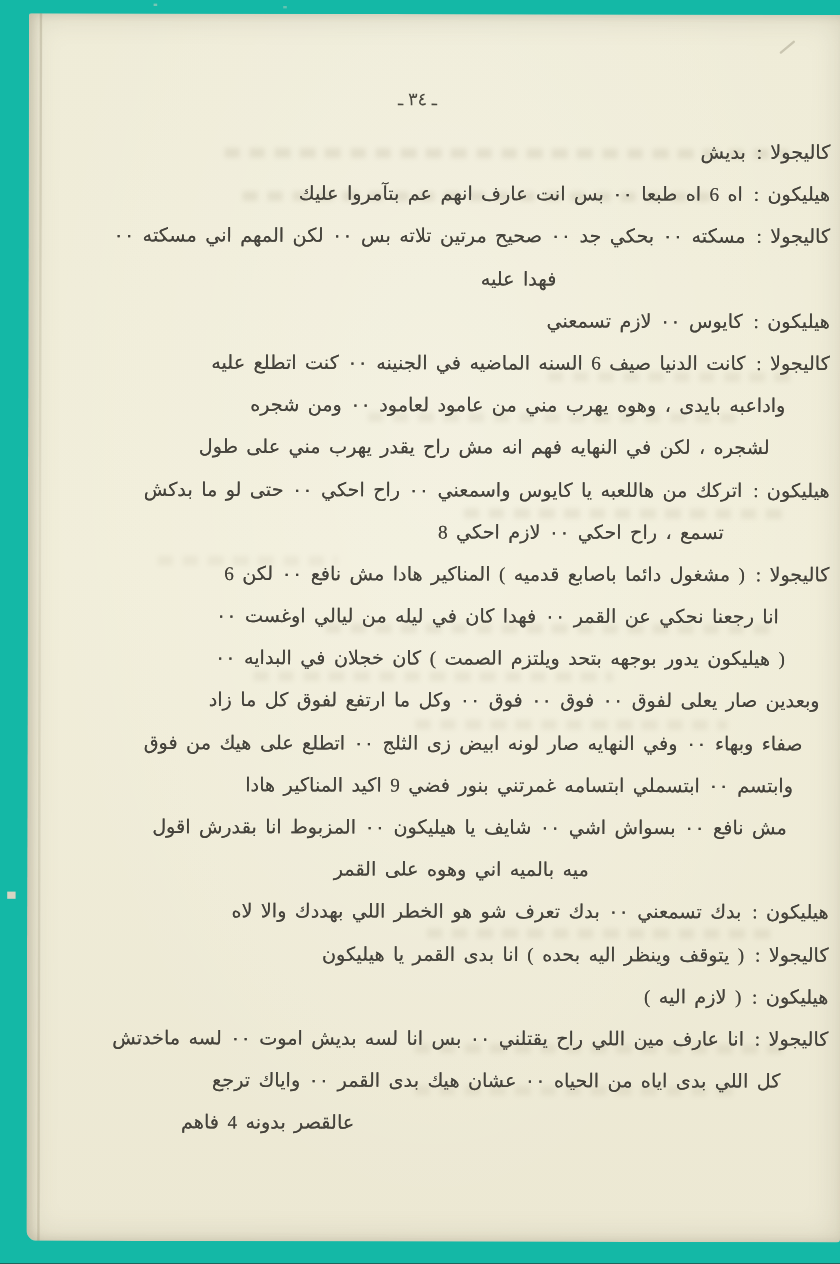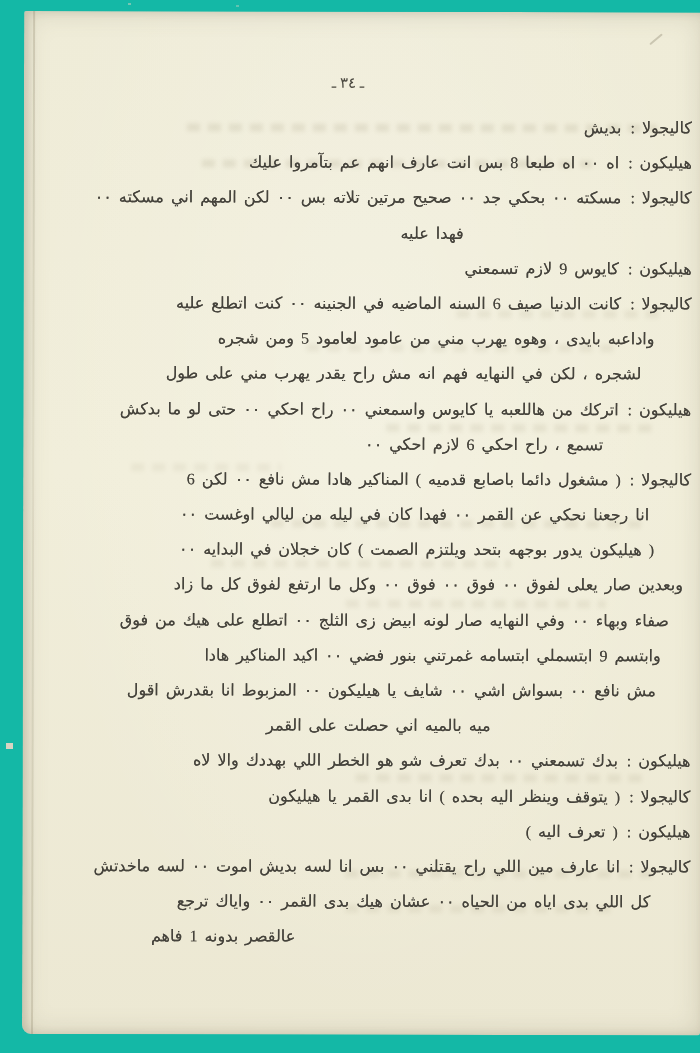--- a/index.html
+++ b/index.html
@@ -70,38 +70,38 @@
     <i class="ghost g8"></i>
     <i class="ghost g9"></i>
     <i class="ghost g10"></i>
     <i class="ghost g11"></i>
     <i class="ghost g12"></i>
 
     <div class="page-number">ـ ٣٤ ـ</div>
 
     <div class="lines">
         <div class="line" style="padding-right: 0px;"><span class="speaker">كاليجولا :</span><span>بديش</span></div>
-        <div class="line" style="padding-right: 0px;"><span class="speaker">هيليكون :</span><span>اه ٠٠ اه طبعا 8 بس انت عارف انهم عم بتآمروا عليك</span></div>
+        <div class="line" style="padding-right: 0px;"><span class="speaker">هيليكون :</span><span>اه 6 اه طبعا ٠٠ بس انت عارف انهم عم بتآمروا عليك</span></div>
         <div class="line" style="padding-right: 0px;"><span class="speaker">كاليجولا :</span><span>مسكته ٠٠ بحكي جد ٠٠ صحيح مرتين تلاته بس ٠٠ لكن المهم اني مسكته ٠٠</span></div>
         <div class="line" style="padding-right: 228px;"><span>فهدا عليه</span></div>
-        <div class="line" style="padding-right: 0px;"><span class="speaker">هيليكون :</span><span>كايوس 9 لازم تسمعني</span></div>
+        <div class="line" style="padding-right: 0px;"><span class="speaker">هيليكون :</span><span>كايوس ٠٠ لازم تسمعني</span></div>
         <div class="line" style="padding-right: 0px;"><span class="speaker">كاليجولا :</span><span>كانت الدنيا صيف 6 السنه الماضيه في الجنينه ٠٠ كنت اتطلع عليه</span></div>
-        <div class="line" style="padding-right: 37px;"><span>واداعبه بايدى ، وهوه يهرب مني من عامود لعامود 5 ومن شجره</span></div>
+        <div class="line" style="padding-right: 37px;"><span>واداعبه بايدى ، وهوه يهرب مني من عامود لعامود ٠٠ ومن شجره</span></div>
         <div class="line" style="padding-right: 50px;"><span>لشجره ، لكن في النهايه فهم انه مش راح يقدر يهرب مني على طول</span></div>
         <div class="line" style="padding-right: 0px;"><span class="speaker">هيليكون :</span><span>اتركك من هاللعبه يا كايوس واسمعني ٠٠ راح احكي ٠٠ حتى لو ما بدكش</span></div>
-        <div class="line" style="padding-right: 88px;"><span>تسمع ، راح احكي 6 لازم احكي ٠٠</span></div>
+        <div class="line" style="padding-right: 88px;"><span>تسمع ، راح احكي ٠٠ لازم احكي 8</span></div>
         <div class="line" style="padding-right: 0px;"><span class="speaker">كاليجولا :</span><span>( مشغول دائما باصابع قدميه ) المناكير هادا مش نافع ٠٠ لكن 6</span></div>
         <div class="line" style="padding-right: 42px;"><span>انا رجعنا نحكي عن القمر ٠٠ فهدا كان في ليله من ليالي اوغست ٠٠</span></div>
         <div class="line" style="padding-right: 37px;"><span>( هيليكون يدور بوجهه بتحد ويلتزم الصمت ) كان خجلان في البدايه ٠٠</span></div>
         <div class="line" style="padding-right: 8px;"><span>وبعدين صار يعلى لفوق ٠٠ فوق ٠٠ فوق ٠٠ وكل ما ارتفع لفوق كل ما زاد</span></div>
         <div class="line" style="padding-right: 22px;"><span>صفاء وبهاء ٠٠ وفي النهايه صار لونه ابيض زى الثلج ٠٠ اتطلع على هيك من فوق</span></div>
-        <div class="line" style="padding-right: 30px;"><span>وابتسم 9 ابتسملي ابتسامه غمرتني بنور فضي ٠٠ اكيد المناكير هادا</span></div>
+        <div class="line" style="padding-right: 30px;"><span>وابتسم ٠٠ ابتسملي ابتسامه غمرتني بنور فضي 9 اكيد المناكير هادا</span></div>
         <div class="line" style="padding-right: 35px;"><span>مش نافع ٠٠ بسواش اشي ٠٠ شايف يا هيليكون ٠٠ المزبوط انا بقدرش اقول</span></div>
-        <div class="line" style="padding-right: 200px;"><span>ميه بالميه اني حصلت على القمر</span></div>
+        <div class="line" style="padding-right: 200px;"><span>ميه بالميه اني وهوه على القمر</span></div>
         <div class="line" style="padding-right: 0px;"><span class="speaker">هيليكون :</span><span>بدك تسمعني ٠٠ بدك تعرف شو هو الخطر اللي بهددك والا لاه</span></div>
         <div class="line" style="padding-right: 0px;"><span class="speaker">كاليجولا :</span><span>( يتوقف وينظر اليه بحده ) انا بدى القمر يا هيليكون</span></div>
-        <div class="line" style="padding-right: 0px;"><span class="speaker">هيليكون :</span><span>( تعرف اليه )</span></div>
+        <div class="line" style="padding-right: 0px;"><span class="speaker">هيليكون :</span><span>( لازم اليه )</span></div>
         <div class="line" style="padding-right: 0px;"><span class="speaker">كاليجولا :</span><span>انا عارف مين اللي راح يقتلني ٠٠ بس انا لسه بديش اموت ٠٠ لسه ماخدتش</span></div>
         <div class="line" style="padding-right: 40px;"><span>كل اللي بدى اياه من الحياه ٠٠ عشان هيك بدى القمر ٠٠ واياك ترجع</span></div>
-        <div class="line" style="padding-right: 395px;"><span>عالقصر بدونه 1 فاهم</span></div>
+        <div class="line" style="padding-right: 395px;"><span>عالقصر بدونه 4 فاهم</span></div>
       </div>
   </div>
 </div>
 
 </body></html>

